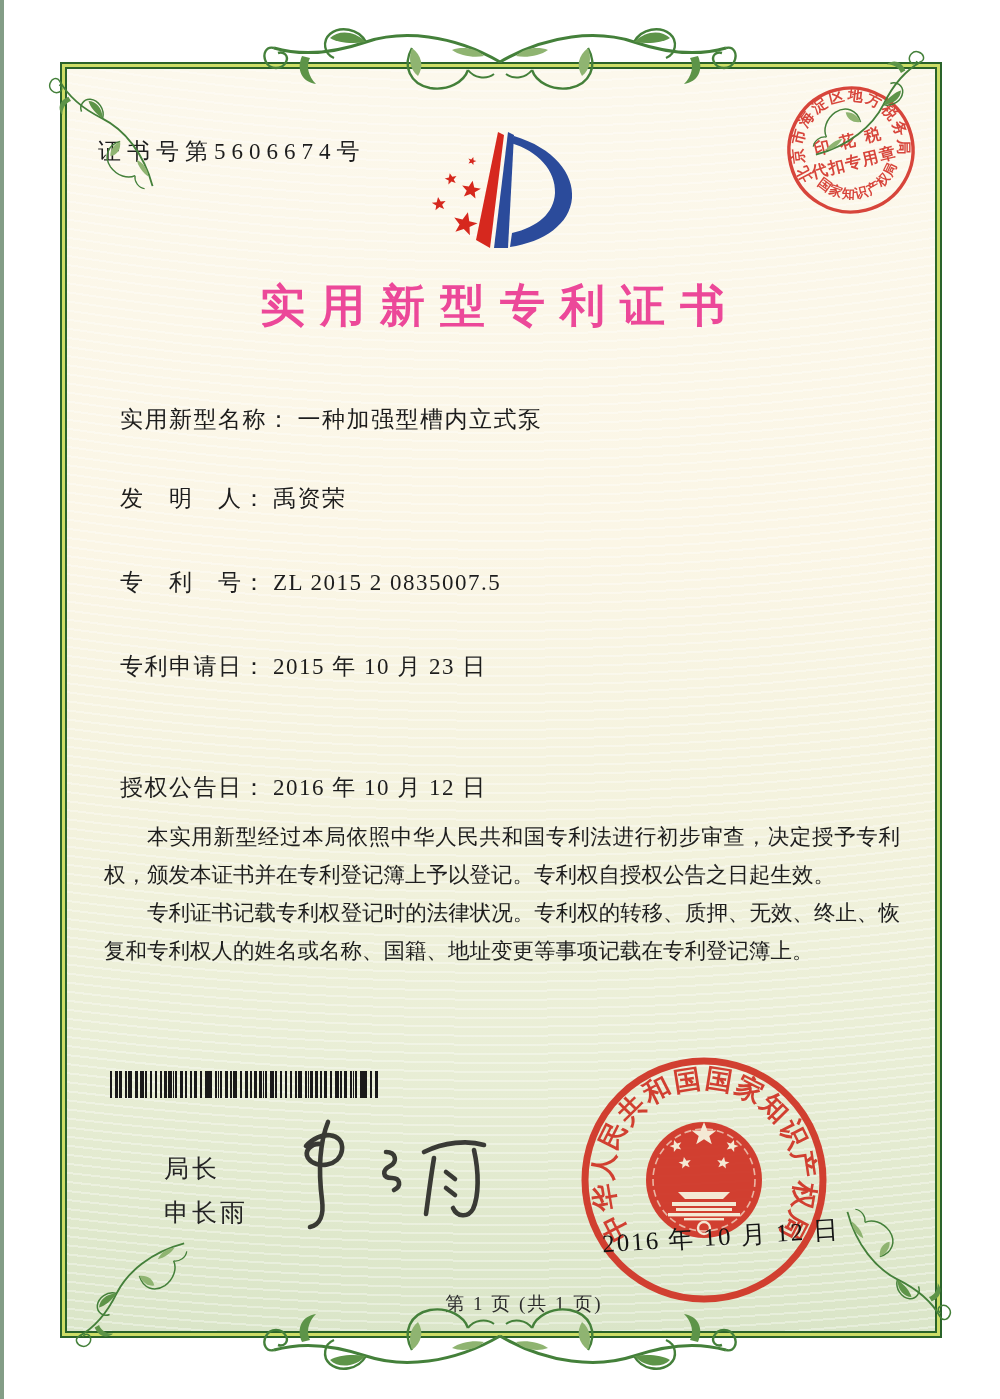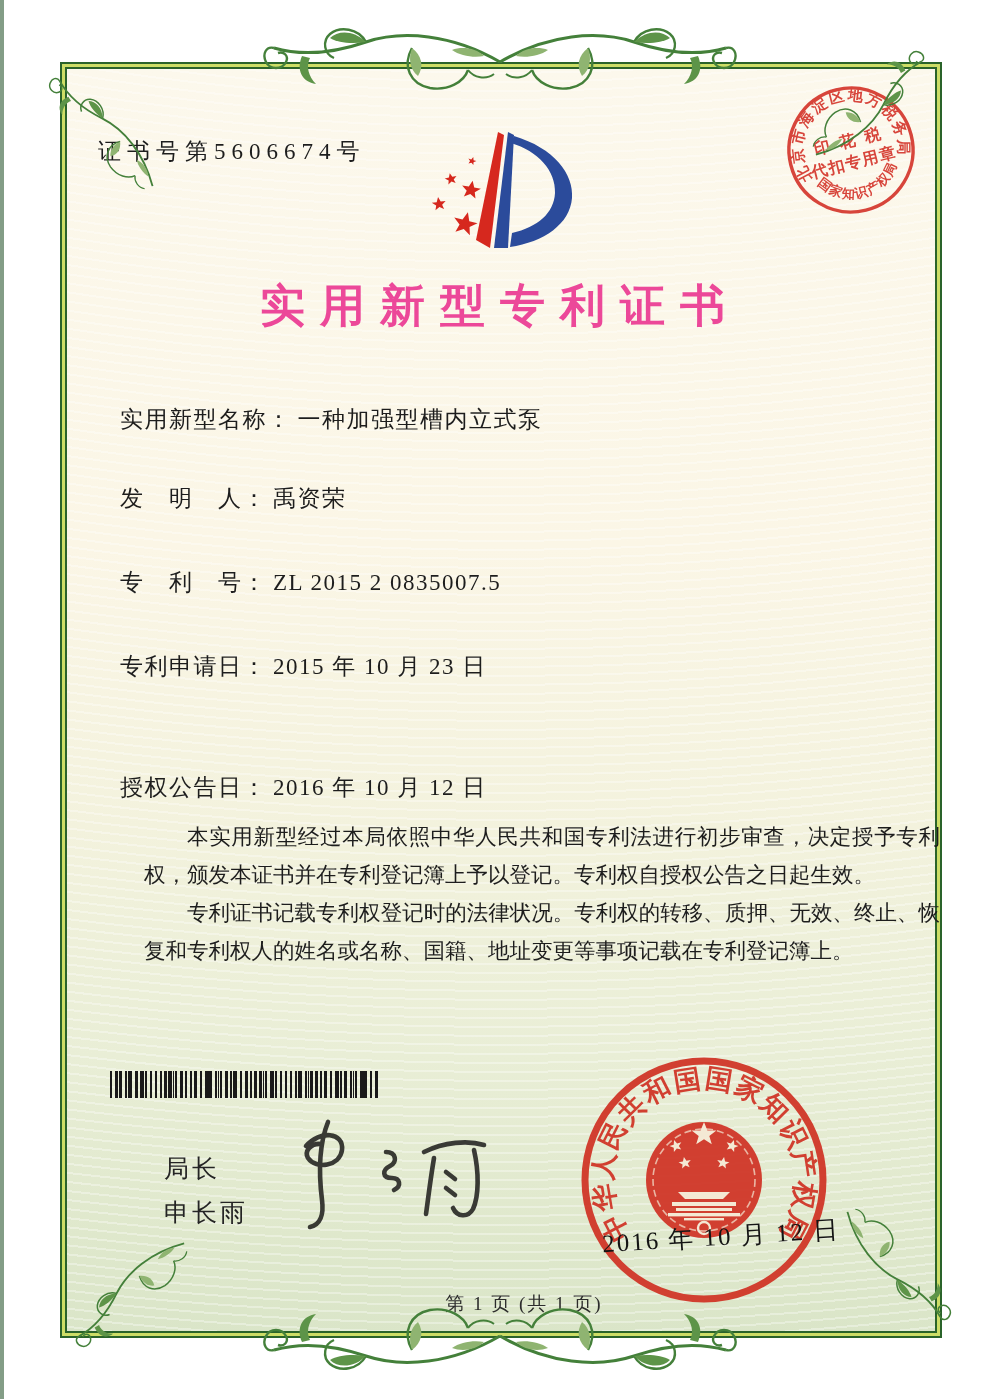--- a/index.html
+++ b/index.html
@@ -31,21 +31,21 @@
   .orn-fill2{fill:#8fb471;}
 
   .cert-no{position:absolute;left:98px;top:136px;font-size:23px;letter-spacing:6px;color:#1d1d1d;}
   .logo{position:absolute;left:402px;top:126px;}
   .title{position:absolute;left:0;top:276px;width:100%;text-align:center;
     font-size:45px;font-weight:700;letter-spacing:15px;color:#ec4899;}
   .frow{position:absolute;left:120px;font-size:23px;color:#1d1d1d;letter-spacing:1.5px;white-space:nowrap;}
   .frow .val{margin-left:6px;}
   .r0{top:404px;} .r1{top:483px;} .r2{top:567px;} .r3{top:627px;margin-top:24px;} .r4{top:699px;} .r5{top:772px;}
   .paras{position:absolute;left:104px;top:818px;width:796px;font-size:21.5px;
-    line-height:38px;color:#1d1d1d;text-align:justify;margin-left:40px;}
+    line-height:38px;color:#1d1d1d;text-align:justify;}
   .paras p{margin:0;text-indent:2em;}
   .barcode{position:absolute;left:110px;top:1071px;width:268px;height:27px;
     background:
       repeating-linear-gradient(90deg,#191919 0 2px,transparent 2px 5px),
       repeating-linear-gradient(90deg,#191919 0 1px,transparent 1px 9px),
       repeating-linear-gradient(90deg,transparent 0 6px,#191919 6px 8px,transparent 8px 13px);
   }
   .signer{position:absolute;left:118px;top:1146px;font-size:25px;color:#242424;
     line-height:44px;letter-spacing:3px;font-family:"Liberation Sans","DejaVu Sans",sans-serif;margin-left:46px;}
   .signature{position:absolute;left:268px;top:1112px;opacity:.92;}

